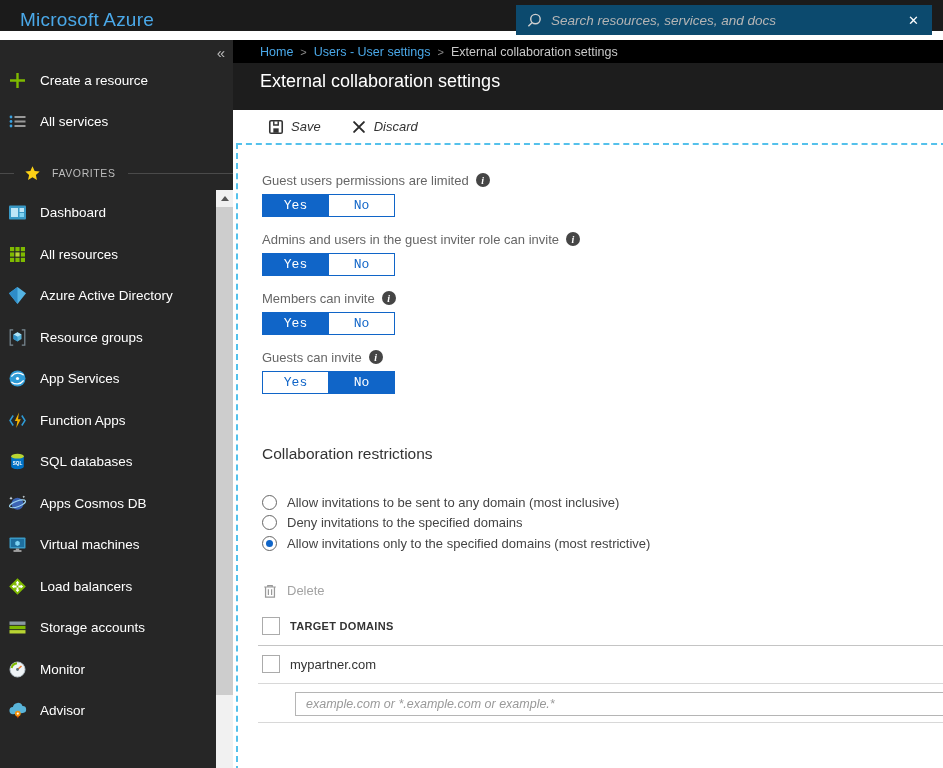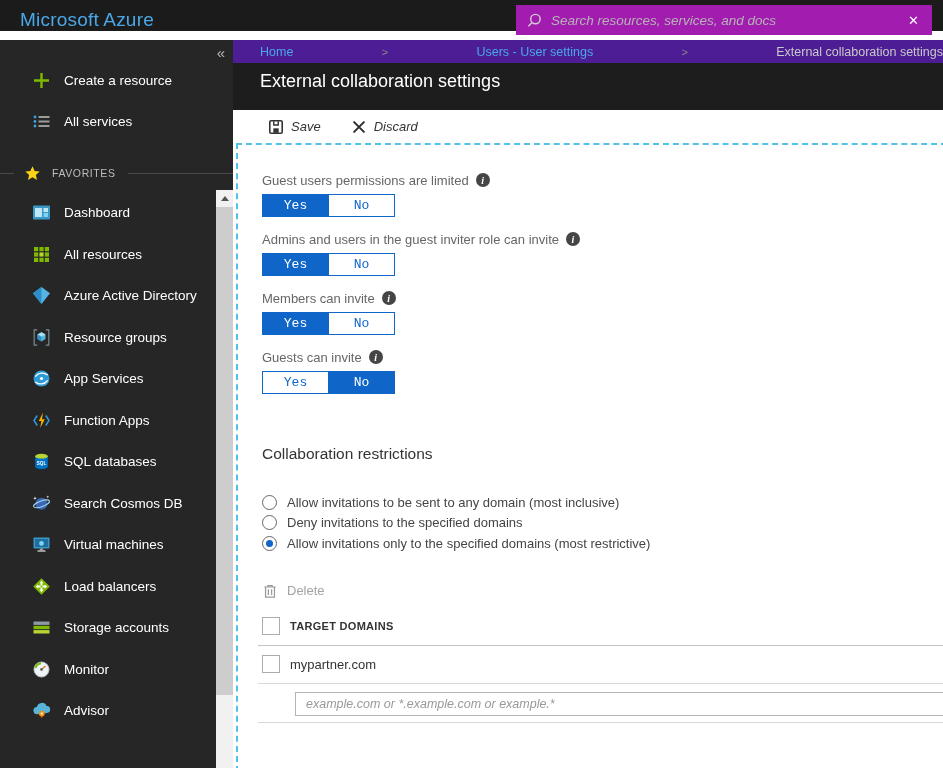--- a/index.html
+++ b/index.html
@@ -4,49 +4,49 @@
 <title>Azure Portal</title>
 <style>
   * { margin:0; padding:0; box-sizing:border-box; }
   html,body { width:943px; height:768px; overflow:hidden; }
   body { font-family:"Liberation Sans", sans-serif; background:#ffffff; position:relative; }
   .screen { position:absolute; inset:0; width:943px; height:768px; overflow:hidden; }
 
   
   .topbar { position:absolute; left:0; top:0; width:943px; height:31px; background:#1b1b1b; z-index:10; }
   .logo { position:absolute; left:20px; top:9px; font-size:19px; color:#4aa8e8; letter-spacing:.2px; }
-  .searchbox { position:absolute; left:516px; top:5px; width:416px; height:30px; background:#a21caf; display:flex; align-items:center; padding:0 10px; gap:8px; }
+  .searchbox { position:absolute; left:516px; top:5px; width:416px; height:30px; background:#0c4a6e; display:flex; align-items:center; padding:0 10px; gap:8px; }
   .searchbox input { flex:1; background:transparent; border:none; outline:none; color:#dddddd; font-style:italic; font-size:13.5px; font-family:"Liberation Sans", sans-serif; }
   .searchbox input::placeholder { color:#b5b5b5; font-style:italic; }
   .search-close { color:#ffffff; font-size:13px; cursor:pointer; padding:0 3px; }
   .mag { width:17px; height:17px; flex:none; }
 
   
   .sidebar { position:absolute; left:0; top:40px; width:233px; height:728px; background:#262626; color:#ffffff; overflow:hidden; z-index:5; }
   .collapse { position:absolute; top:4px; right:8px; color:#b9b9b9; font-size:15px; cursor:pointer; }
   .side-list-top { padding-top:20px; }
-  .side-item { height:41px; display:flex; align-items:center; padding-left:32px; gap:13px; font-size:13.5px; cursor:pointer; }
+  .side-item { height:41px; display:flex; align-items:center; padding-left:8px; gap:13px; font-size:13.5px; cursor:pointer; }
   .fav-list .side-item { height:41.5px; }
   .side-item .ic { width:19px; height:19px; flex:none; display:inline-block; }
   .ic svg { width:100%; height:100%; display:block; }
   .fav-row { display:flex; align-items:center; margin-top:12px; height:38px; }
   .fav-line { height:1px; background:#4a4a4a; }
   .fav-line.short { width:14px; }
   .fav-line.long { flex:1; margin-left:12px; }
   .fav-star { width:17px; height:17px; margin:0 11px 0 10px; }
   .fav-label { font-size:10.5px; color:#bdbdbd; letter-spacing:.6px; }
 
   
   .side-scroll { position:absolute; right:0; top:150px; bottom:0; width:17px; background:#f1f1f1; }
   .scroll-btn { height:17px; display:flex; align-items:center; justify-content:center; cursor:pointer; }
   .scroll-arrow-up { width:0; height:0; border-left:4px solid transparent; border-right:4px solid transparent; border-bottom:5px solid #555555; }
   .scroll-thumb { position:absolute; left:0; top:17px; width:17px; height:488px; background:#cdcdcd; cursor:grab; }
 
   
-  .crumbbar { position:absolute; left:233px; top:40px; right:0; height:23px; background:#4c1d95; display:flex; align-items:center; padding-left:27px; gap:7px; font-size:12.5px;justify-content:space-between; }
+  .crumbbar { position:absolute; left:233px; top:40px; right:0; height:23px; background:#000000; display:flex; align-items:center; padding-left:27px; gap:7px; font-size:12.5px; }
   .crumb-link { color:#4aa8e8; cursor:pointer; }
   .crumb-sep { color:#8a8a8a; font-size:11px; }
   .crumb-cur { color:#c9c9c9; }
   .titlebar { position:absolute; left:233px; top:63px; right:0; height:47px; background:#1d1d1d; color:#ffffff; padding:8px 0 0 27px; font-size:18px; font-weight:400; }
 
   
   .content { position:absolute; left:233px; top:110px; right:0; bottom:0; background:#ffffff; }
   .toolbar { height:33px; display:flex; align-items:center; padding-left:35px; gap:30px; font-size:13px; color:#333333; }
   .tb-item { display:flex; align-items:center; gap:7px; cursor:pointer;font-style:italic; }
   .tb-item svg { width:16px; height:16px; }
@@ -221,21 +221,21 @@
           <span class="side-label">SQL databases</span>
         </div>
         <div class="side-item">
           <span class="ic">
             <svg viewBox="0 0 19 19">
               <circle cx="9.5" cy="9.8" r="6" fill="#3c64b4"></circle>
               <ellipse cx="9.5" cy="9.8" rx="8.4" ry="2.8" fill="none" stroke="#9fd5f0" stroke-width="1.1" transform="rotate(-20 9.5 9.8)"></ellipse>
               <path d="M3 2.6l.5 1.2 1.2.5-1.2.5-.5 1.2-.5-1.2-1.2-.5 1.2-.5zM15.8 1.4l.4 1 1 .4-1 .4-.4 1-.4-1-1-.4 1-.4z" fill="#e8f5fc"></path>
             </svg>
           </span>
-          <span class="side-label">Search Cosmos DB</span>
+          <span class="side-label">Apps Cosmos DB</span>
         </div>
         <div class="side-item">
           <span class="ic">
             <svg viewBox="0 0 19 19">
               <rect x="1.5" y="2.5" width="16" height="11" rx="0.8" fill="#3999c6"></rect>
               <rect x="3" y="4" width="13" height="8" fill="#1e6f9f"></rect>
               <path d="M9.5 5.8l2.2 1.3v2.6L9.5 11 7.3 9.7V7.1z" fill="#7fd3f2"></path>
               <rect x="7.8" y="13.5" width="3.4" height="1.8" fill="#a0a0a0"></rect>
               <rect x="5.5" y="15.3" width="8" height="1.4" fill="#c8c8c8"></rect>
             </svg>

